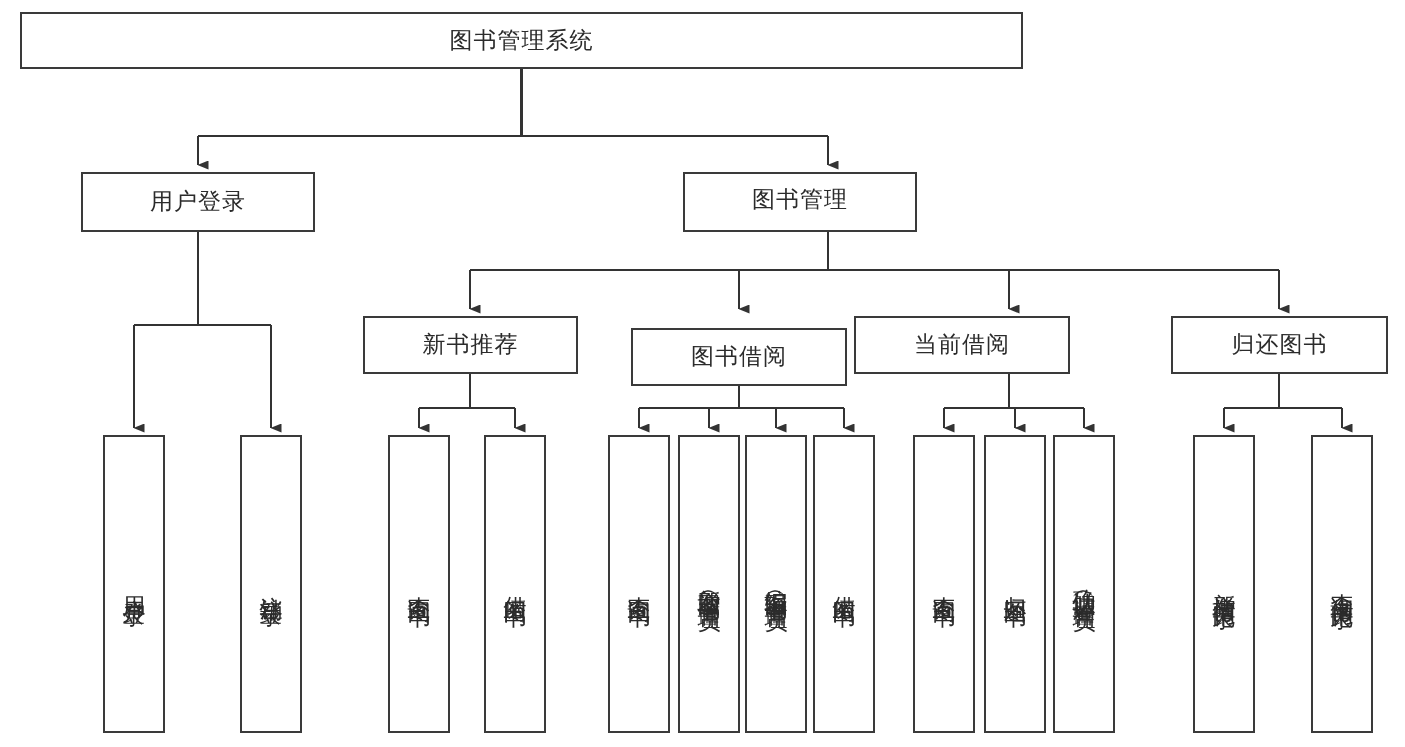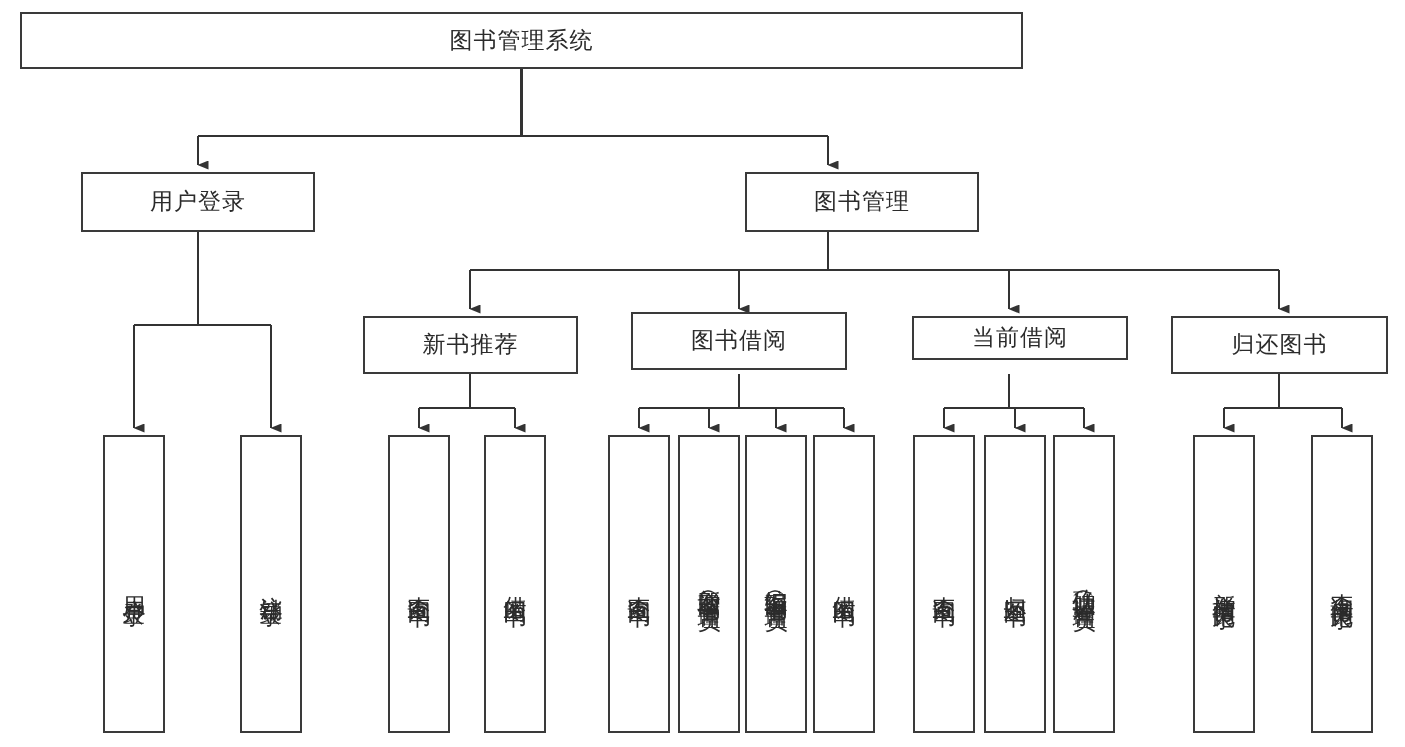--- a/index.html
+++ b/index.html
@@ -114,31 +114,31 @@
     </g>
   </svg>
 
   <div class="node node-h" style="left:20px; top:12px; width:1003px; height:57px;">
     <span class="label">图书管理系统</span>
   </div>
 
   <div class="node node-h" style="left:81px; top:172px; width:234px; height:60px;">
     <span class="label">用户登录</span>
   </div>
-  <div class="node node-h" style="left:745px; top:172px; width:234px; height:60px;">
+  <div class="node node-h" style="left:683px; top:172px; width:234px; height:60px;font-family:Liberation Mono, monospace;">
     <span class="label">图书管理</span>
   </div>
 
   <div class="node node-h" style="left:363px; top:316px; width:215px; height:58px;justify-content:center;">
     <span class="label">新书推荐</span>
   </div>
-  <div class="node node-h" style="left:631px; top:312px; width:216px; height:58px;">
+  <div class="node node-h" style="left:631px; top:328px; width:216px; height:58px;">
     <span class="label">图书借阅</span>
   </div>
-  <div class="node node-h" style="left:912px; top:316px; width:216px; height:44px;">
+  <div class="node node-h" style="left:854px; top:316px; width:216px; height:58px;">
     <span class="label">当前借阅</span>
   </div>
   <div class="node node-h" style="left:1171px; top:316px; width:217px; height:58px;">
     <span class="label">归还图书</span>
   </div>
 
   <div class="node node-v" style="left:103px; top:435px; width:62px; height:298px;">
     <span class="label">用户登录</span>
   </div>
   <div class="node node-v" style="left:240px; top:435px; width:62px; height:298px;">

